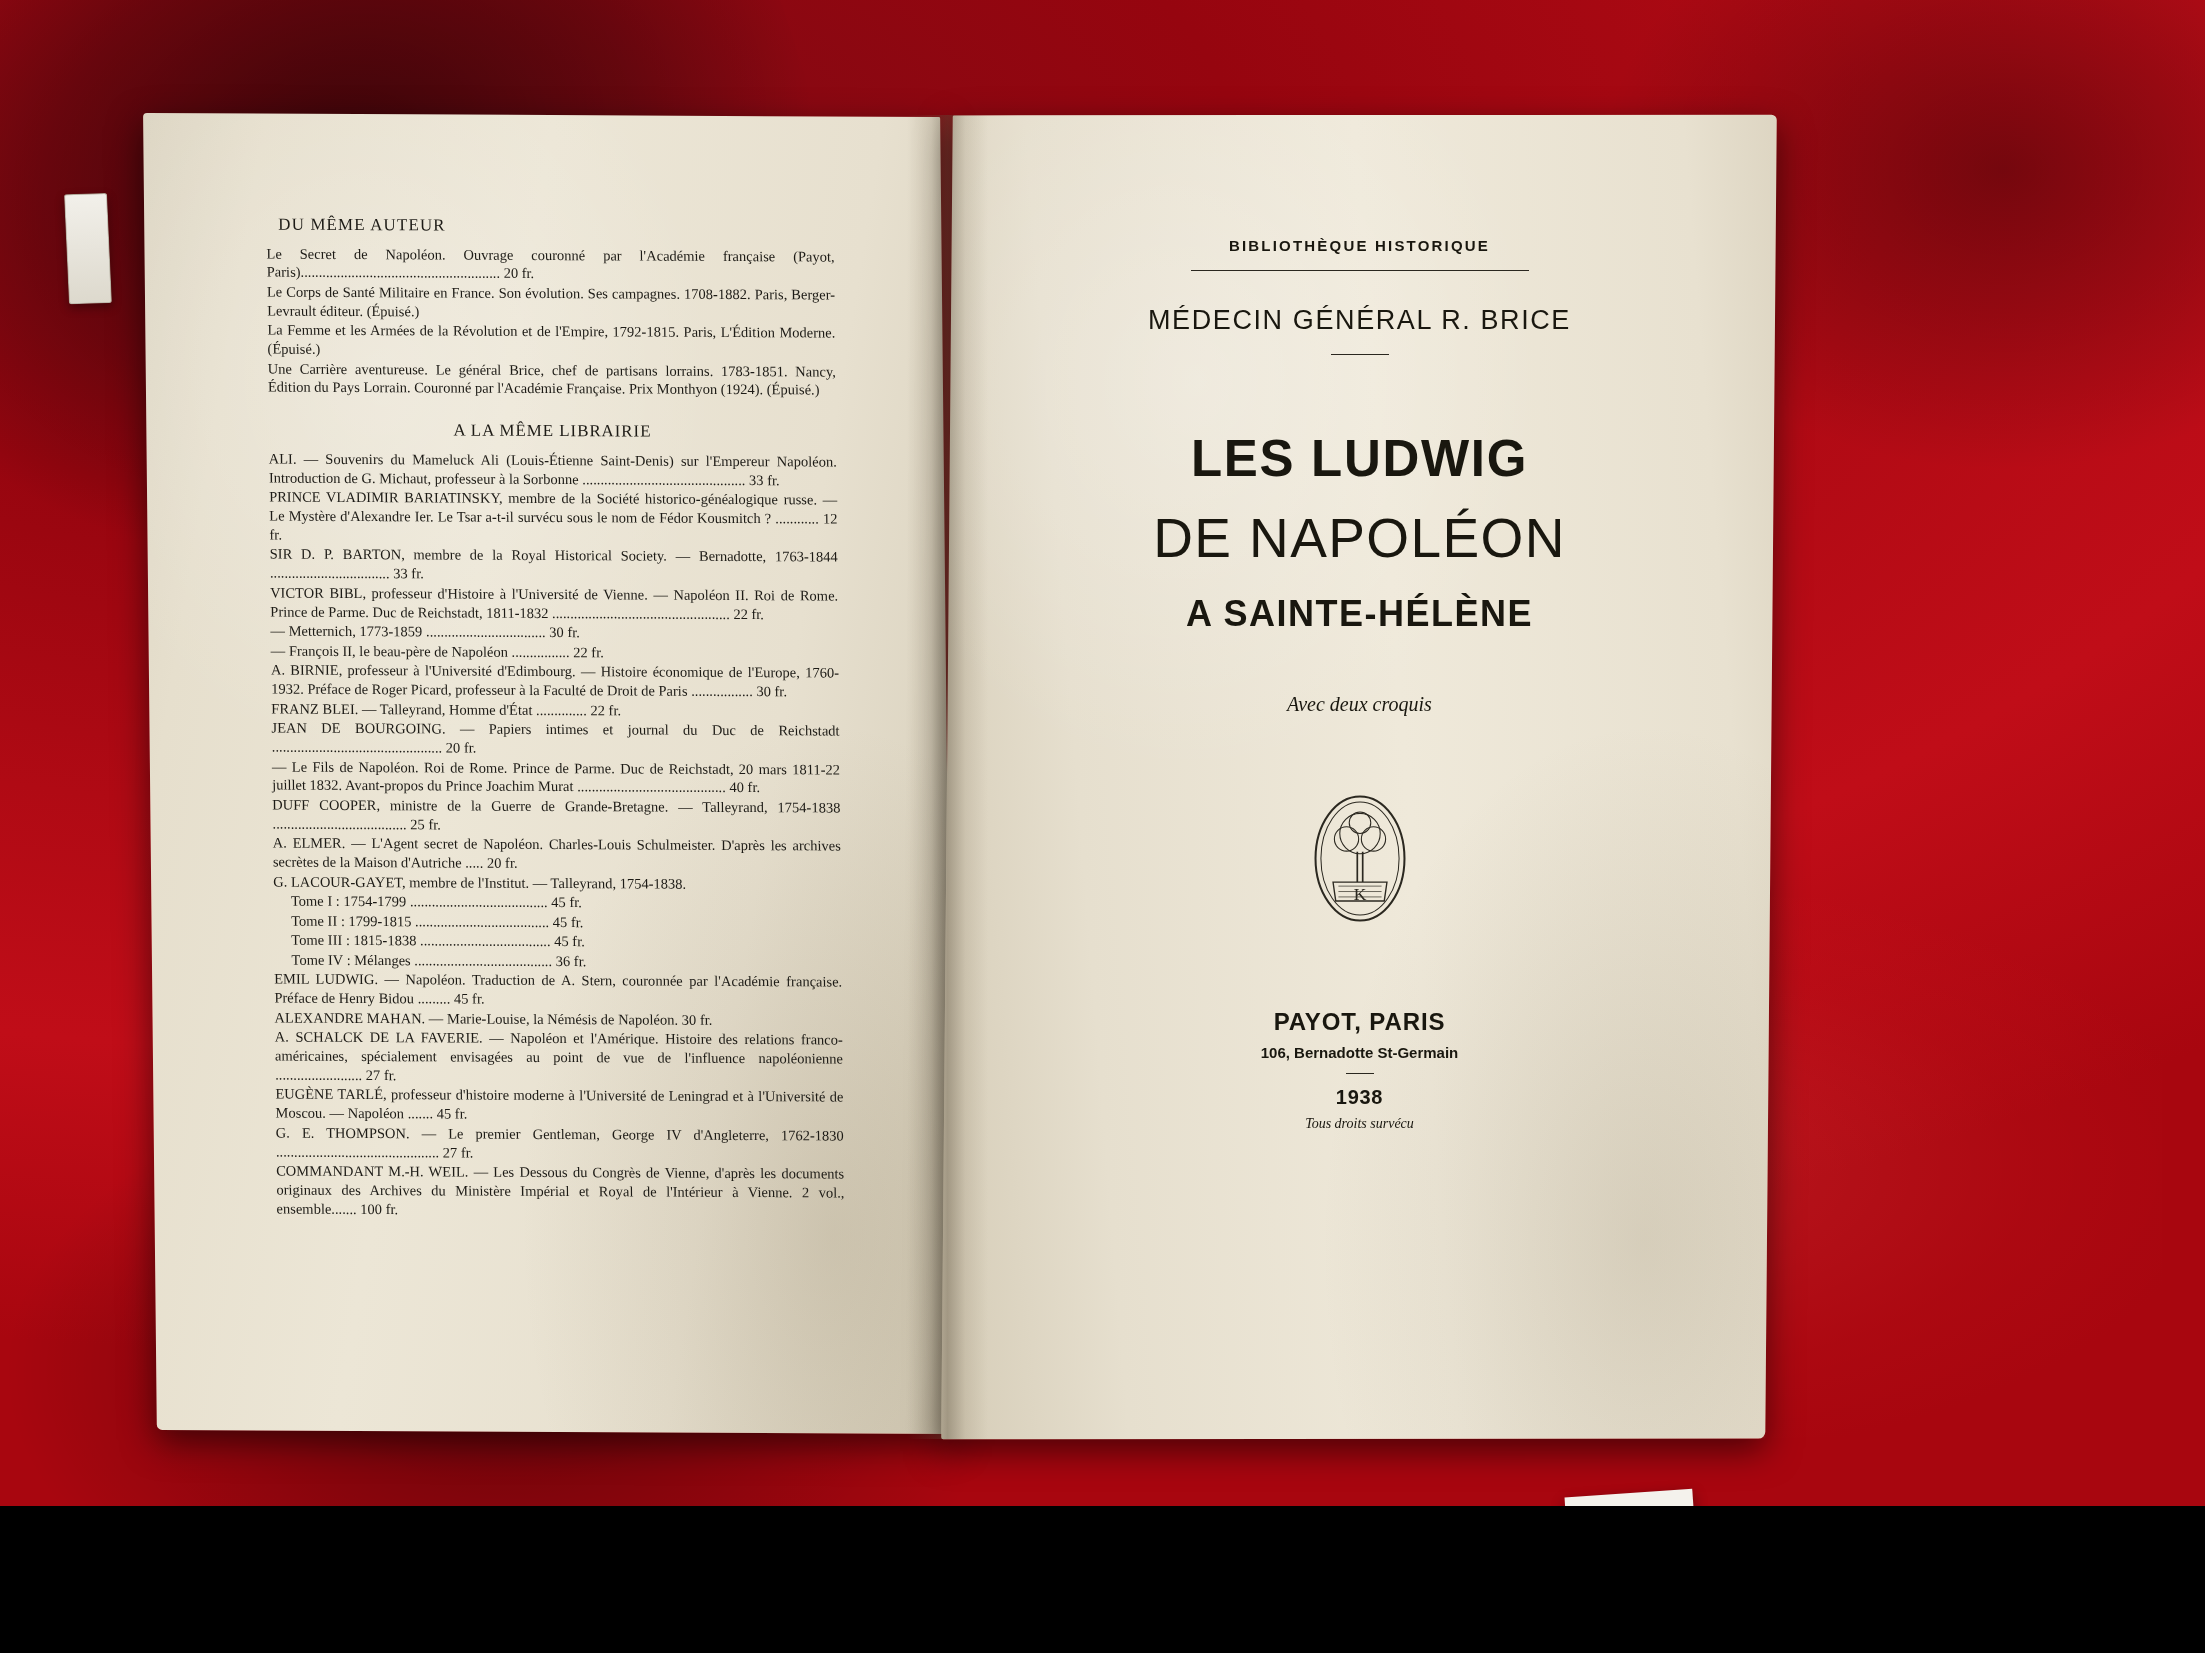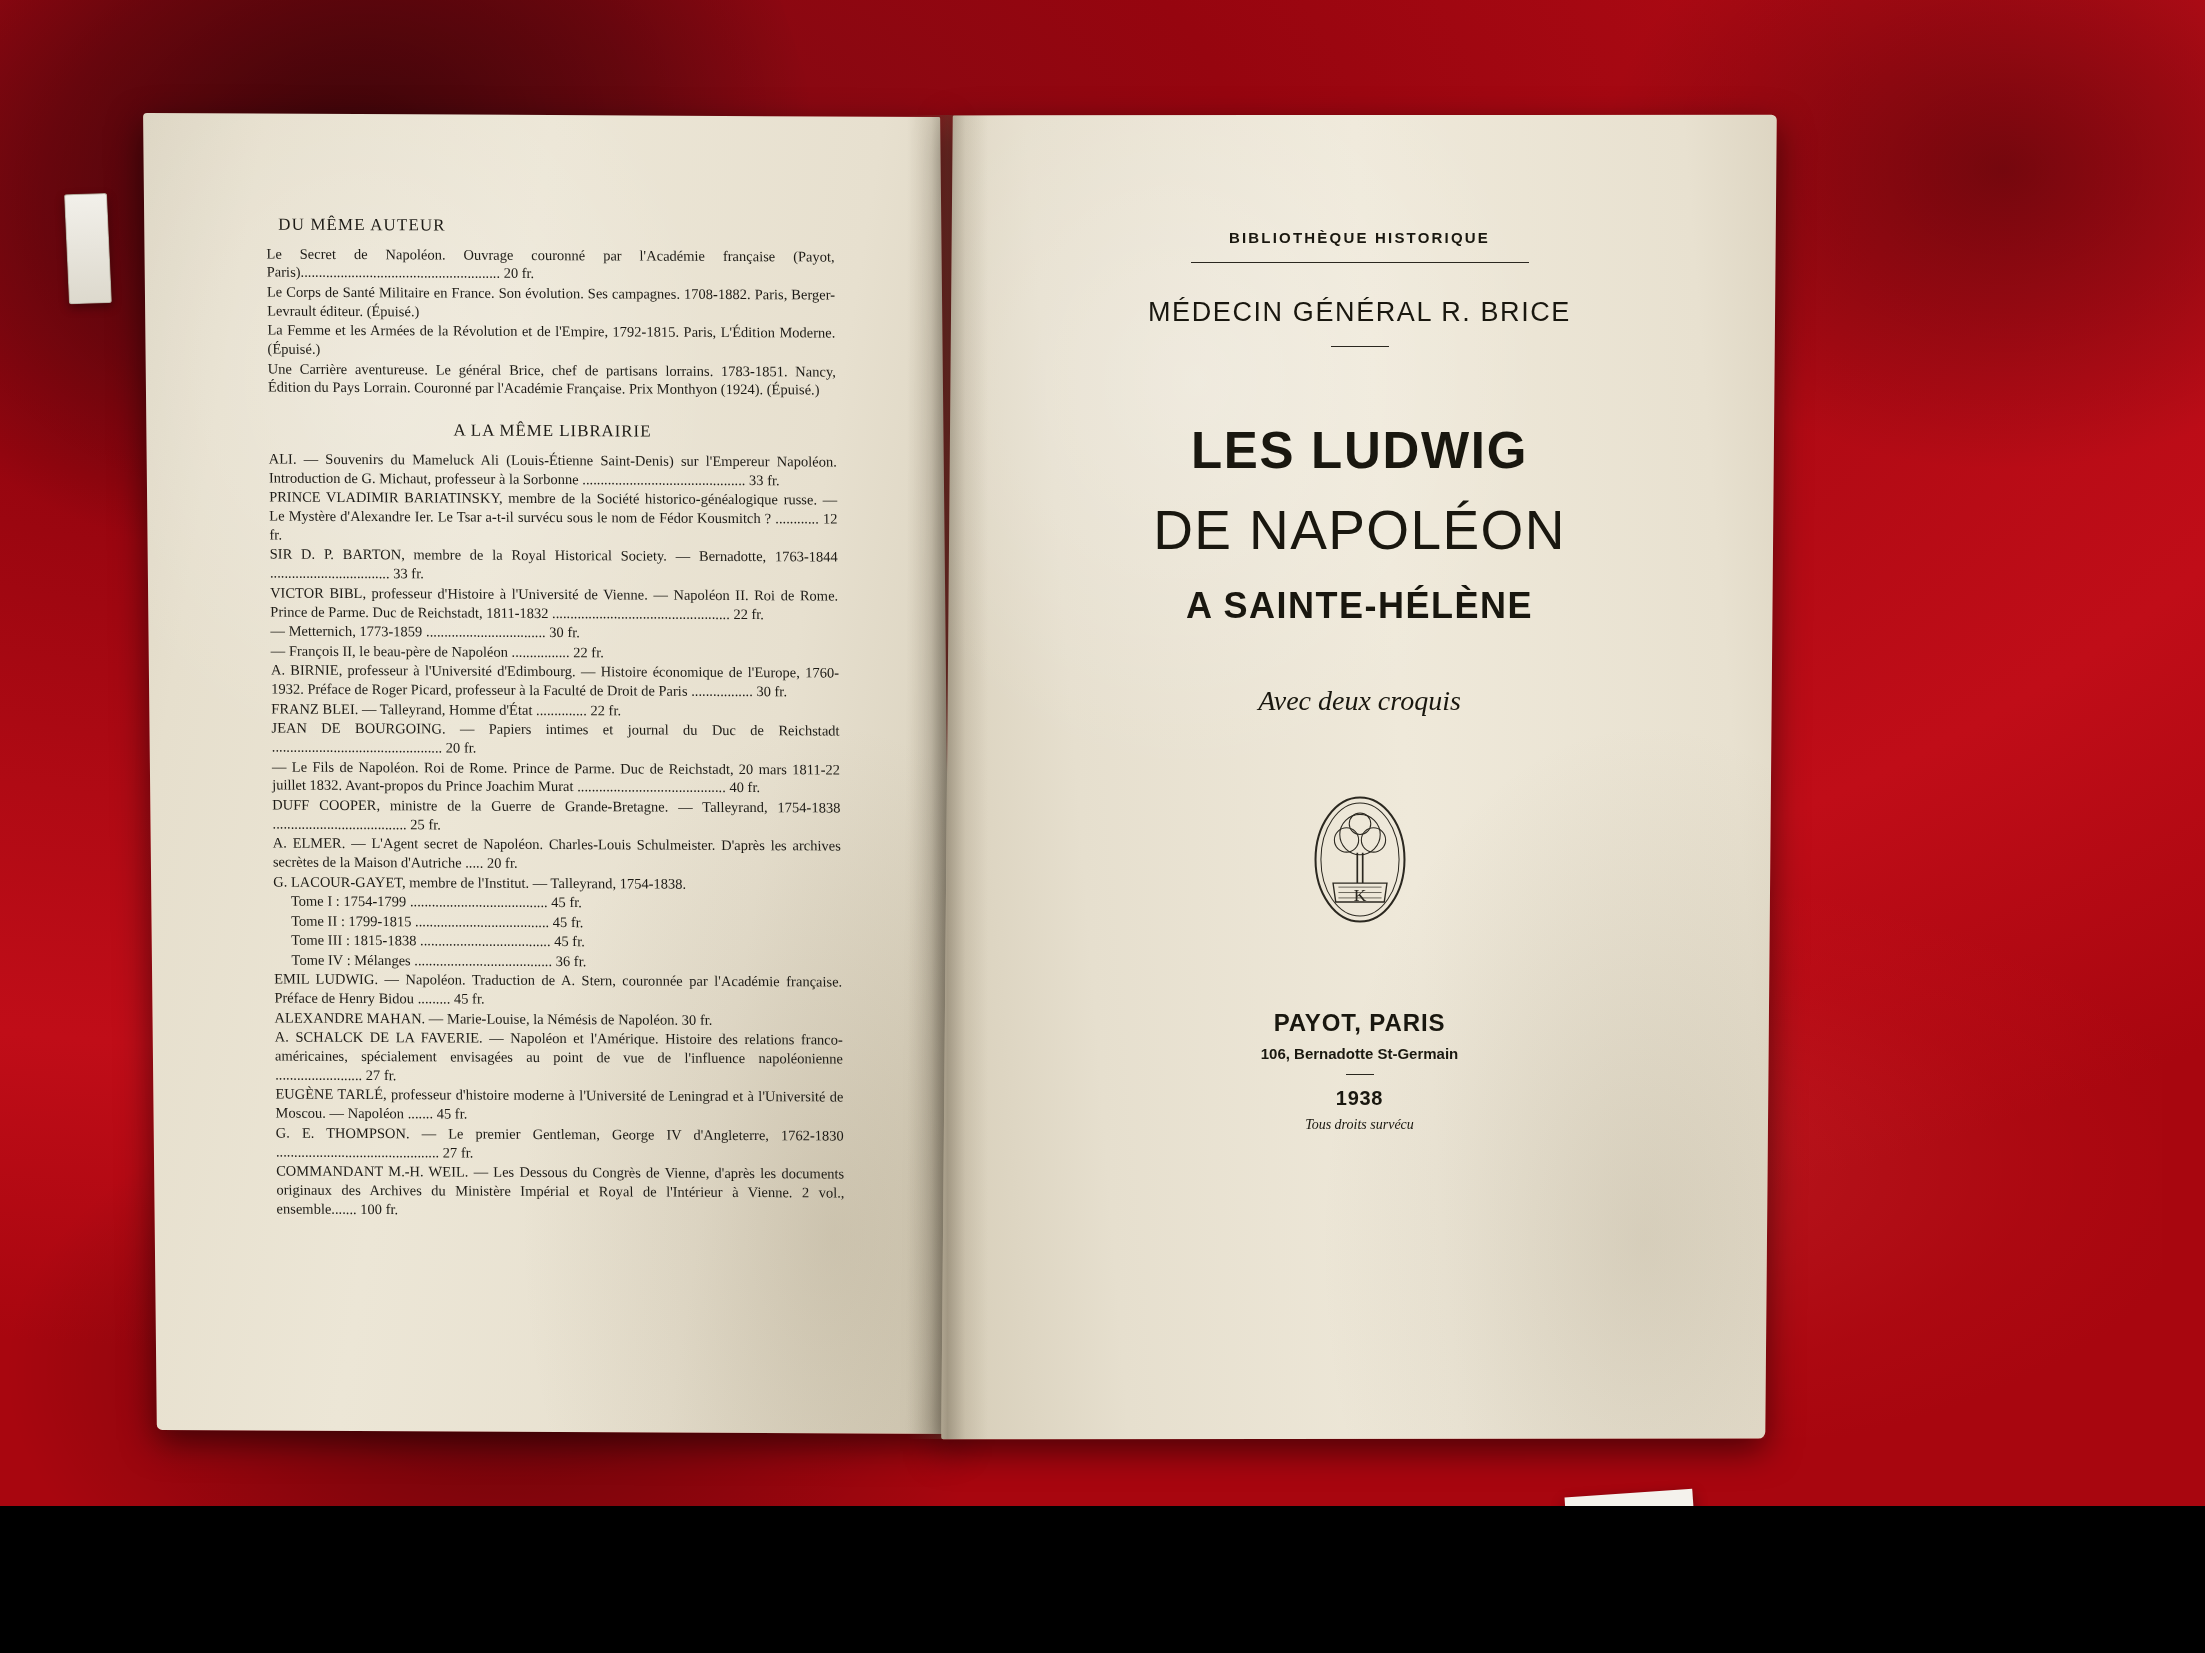--- a/index.html
+++ b/index.html
@@ -143,21 +143,21 @@
     text-align: justify;
     text-indent: 0;
     padding-left: 0;
   }
   .sub { padding-left: 17.6px; }
 
   
   .right-content {
     position: absolute;
     left: 865px;
-    top: 0;
+    top: 8px;
     width: 689px;
     height: 1324px;
     color: #19170f;
     text-align: center;
   }
   .series-label {
     margin-top: 114px;
     font-size: 15px;
     letter-spacing: 2.2px;
     font-family: "Liberation Sans", sans-serif;
@@ -198,21 +198,21 @@
   }
   .title-3 {
     margin-top: 23px;
     font-size: 36px;
     letter-spacing: 1.5px;
     font-family: "Liberation Sans", sans-serif;
     font-weight: 600;
   }
   .subtitle-note {
     margin-top: 58px;
-    font-size: 28px;
+    font-size: 20px;
     font-style: italic;
     font-family: "Liberation Serif", serif;
   }
   .printer-mark {
     margin: 65px auto 0 auto;
     width: 122px;
     height: 155px;
   }
   .publisher {
     margin-top: 72px;

